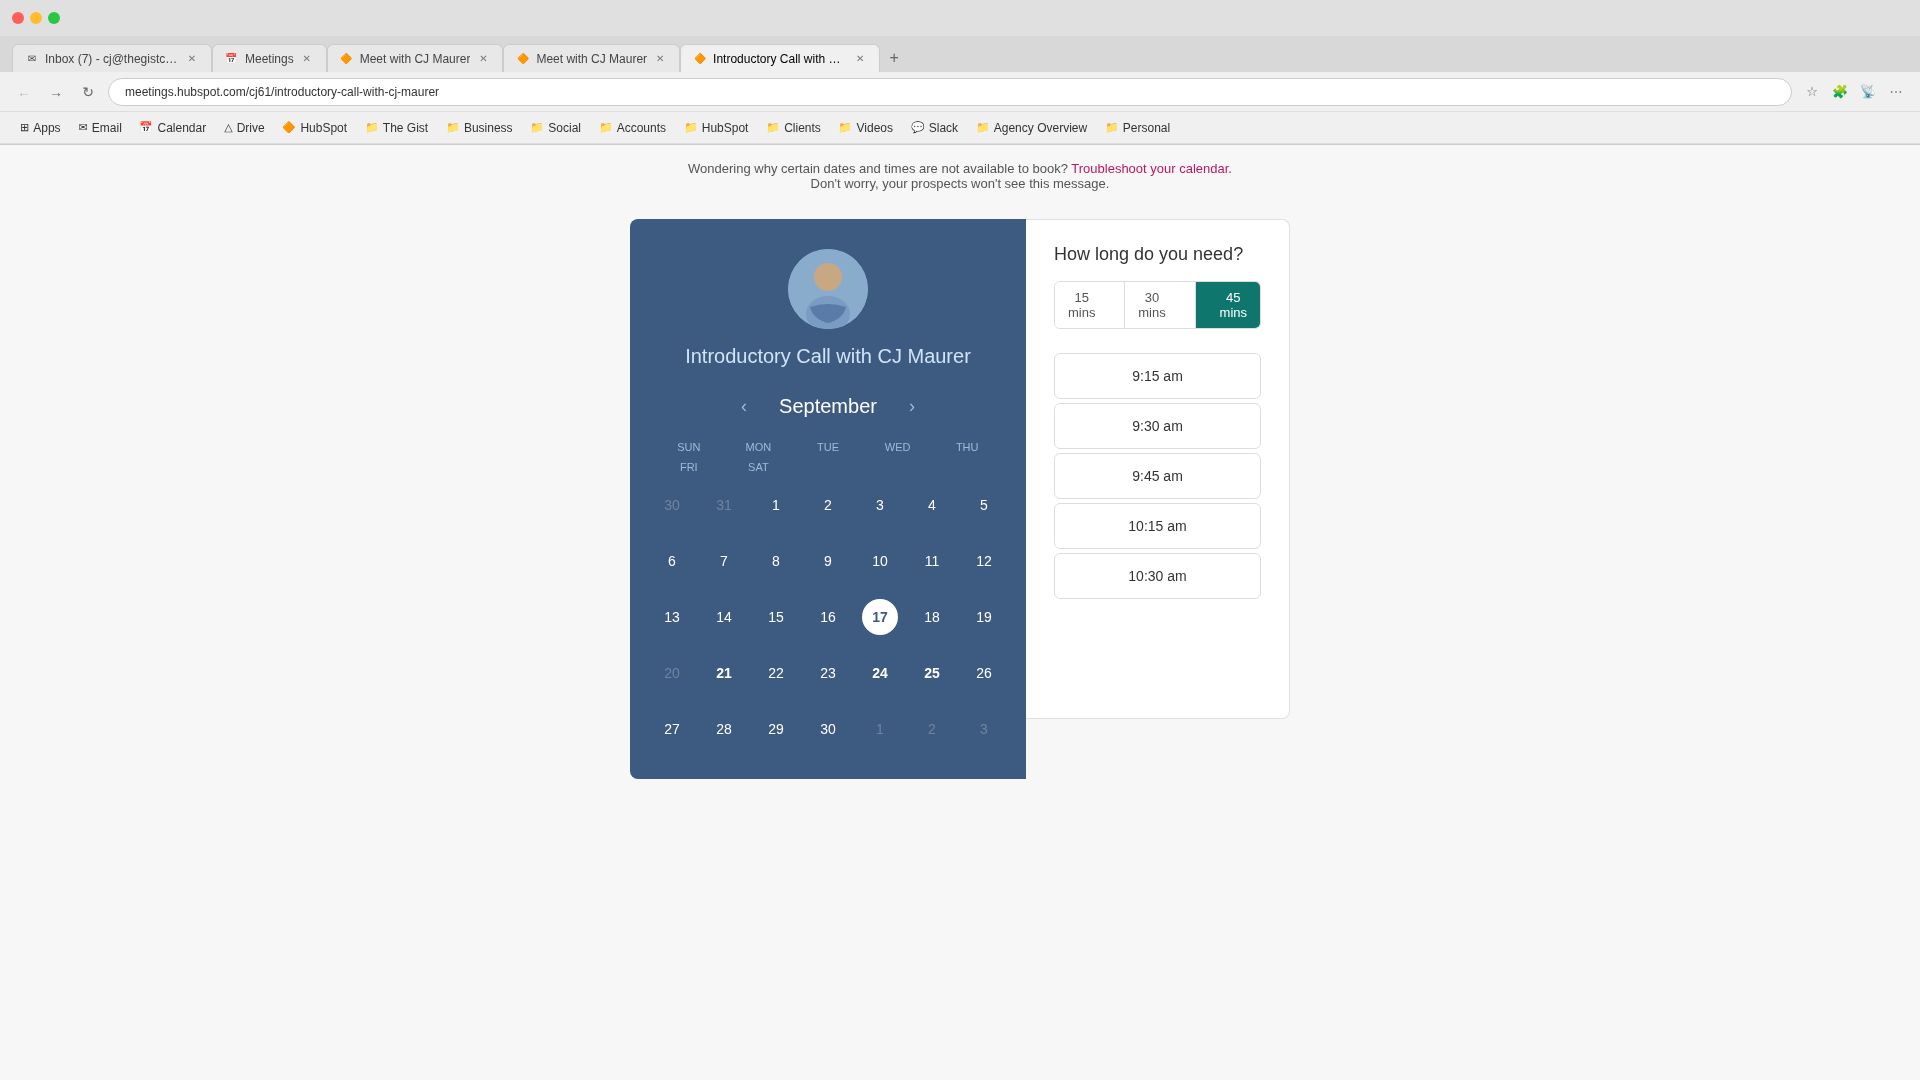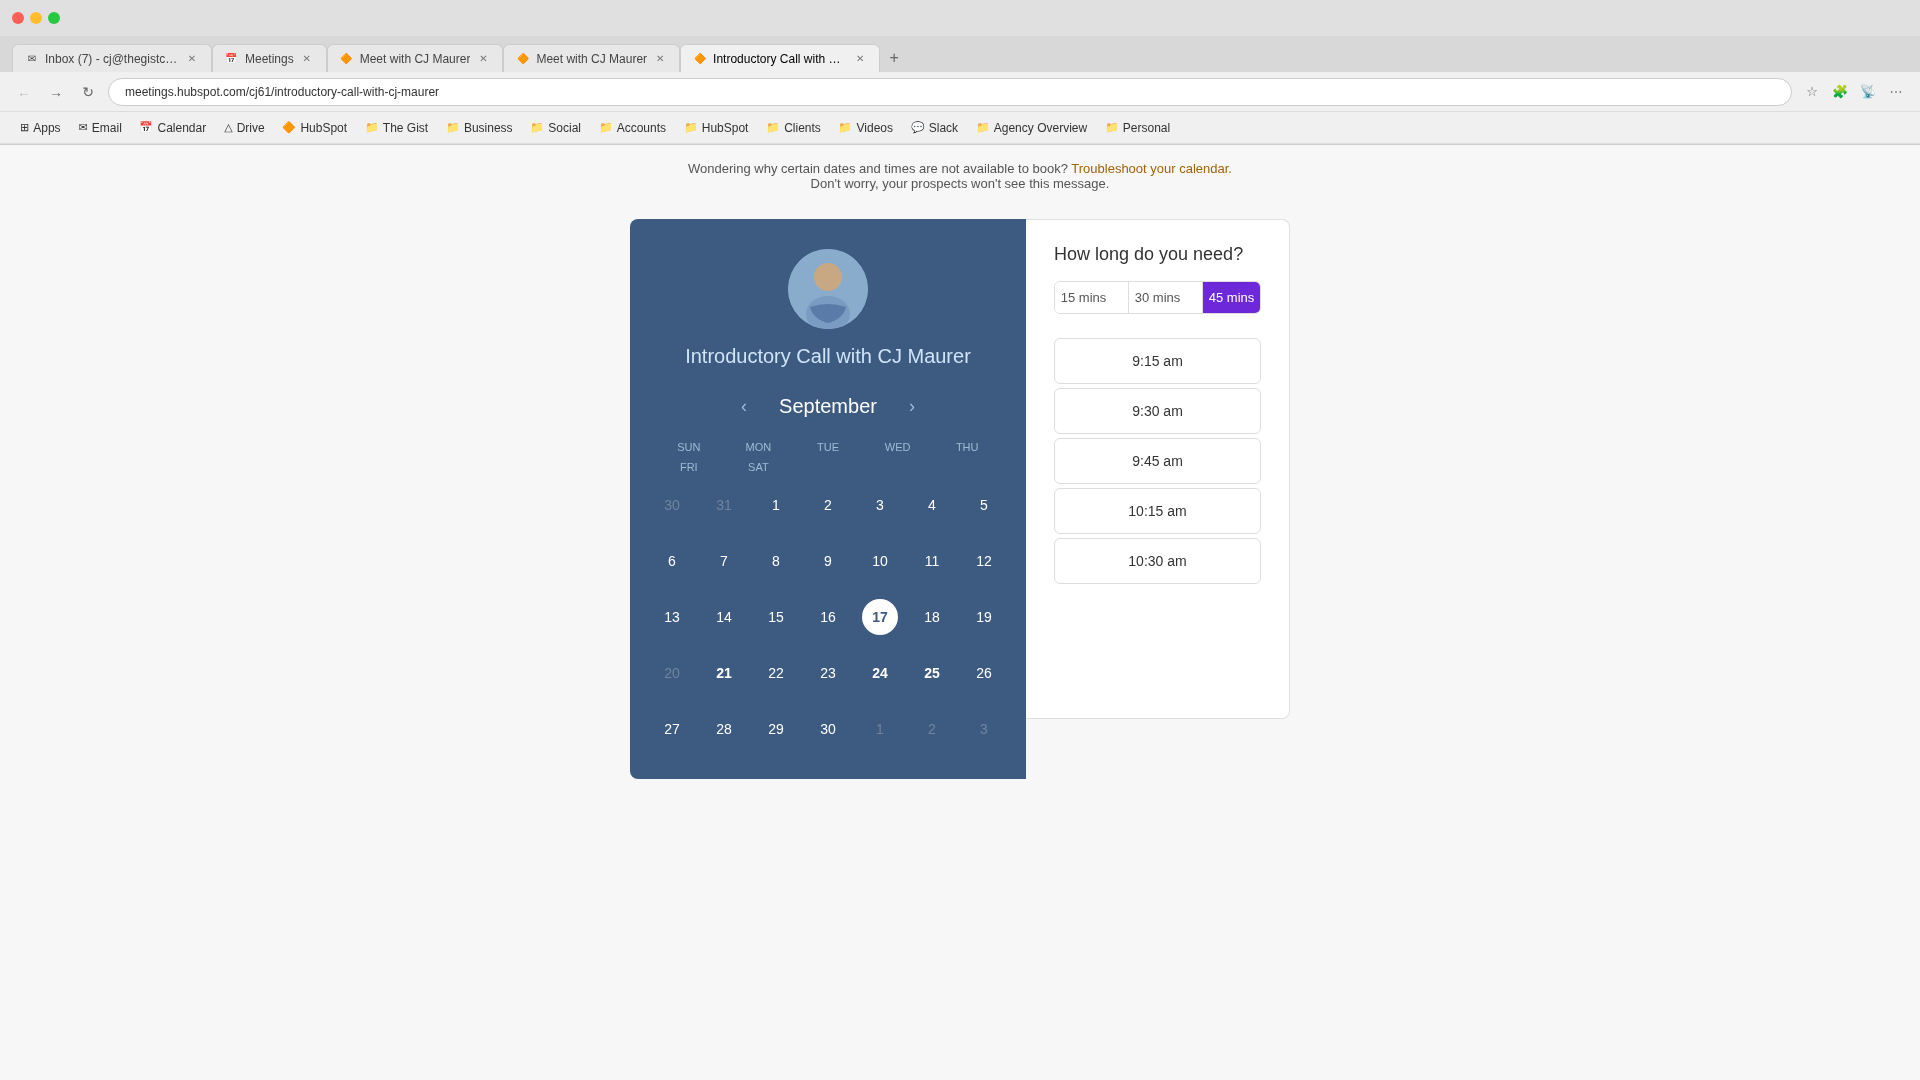--- a/index.html
+++ b/index.html
@@ -35,21 +35,21 @@
     
     .bookmarks-bar { display: flex; align-items: center; gap: 2px; padding: 4px 12px; background: #f0f0f0; border-bottom: 1px solid #ddd; height: 32px; overflow: hidden; }
     .bookmark-item { display: flex; align-items: center; gap: 4px; padding: 3px 8px; border-radius: 4px; cursor: pointer; font-size: 12px; color: #333; white-space: nowrap; }
     .bookmark-icon { font-size: 11px; }
 
     
     .main-content { background: #f7f7f7; min-height: calc(1080px - 144px); padding: 0; }
 
     
     .info-banner { text-align: center; padding: 16px 20px 8px; font-size: 13px; color: #555; }
-    .info-banner a { color: #a16207; text-decoration: none; }
+    .info-banner a { color: #be185d; text-decoration: none; }
 
     
     .meeting-container { display: flex; justify-content: center; align-items: flex-start; padding: 20px; gap: 0; max-width: 700px; margin: 0 auto; }
 
     
     .calendar-panel { background: #3d5a80; border-radius: 8px 0 0 8px; padding: 30px 24px; color: white; width: 398px; min-height: 500px; }
     .avatar-container { display: flex; justify-content: center; margin-bottom: 16px; }
     .meeting-title { text-align: center; font-size: 20px; color: #d0e4f7; margin-bottom: 24px; font-weight: 400; }
     .month-nav { display: flex; align-items: center; justify-content: center; gap: 24px; margin-bottom: 16px; }
     .month-arrow { cursor: pointer; color: #9bbdd6; font-size: 18px; padding: 4px 8px; border-radius: 4px; }
@@ -62,21 +62,21 @@
     .cal-day.disabled-day { color: rgba(255,255,255,0.25); cursor: default; }
     .cal-day.today { background: white; color: #3d5a80; font-weight: 600; border-radius: 50%; }
     .cal-day.has-avail { color: white; }
     .cal-day.bold-day { font-weight: 600; }
 
     
     .time-panel { background: white; border-radius: 0 8px 8px 0; padding: 24px 28px; width: 300px; min-height: 500px; border: 1px solid #e0e0e0; border-left: none; }
     .section-title { font-size: 18px; color: #333; font-weight: 500; margin-bottom: 16px; }
     .duration-buttons { display: flex; gap: 16px; margin-bottom: 24px; border: 1px solid #ddd; border-radius: 6px; overflow: hidden; }
     .duration-btn { flex: 1; padding: 8px 4px; text-align: center; font-size: 13px; cursor: pointer; color: #555; background: white; border: none; transition: background 0.1s; }
-    .duration-btn.active { background: #6d28d9; color: white; }
+    .duration-btn.active { background: #0f766e; color: white; padding-left: 15px; }
     .duration-btn + .duration-btn { border-left: 1px solid #ddd; }
     .timezone-section { margin-bottom: 16px; }
     .timezone-label { font-size: 15px; color: #333; font-weight: 500; margin-bottom: 8px; }
     .timezone-selector { color: #007bff; font-size: 13px; cursor: pointer; display: flex; align-items: center; gap: 4px; }
     .time-slots { display: flex; flex-direction: column; gap: 4px; max-height: 360px; overflow-y: auto; justify-content: flex-end; }
     .time-slot { border: 1px solid #ddd; border-radius: 6px; padding: 14px 16px; text-align: center; font-size: 14px; color: #333; cursor: pointer; transition: background 0.1s, border-color 0.1s; }
 
     
     .time-slots::-webkit-scrollbar { width: 4px; }
     .time-slots::-webkit-scrollbar-track { background: #f1f1f1; }

